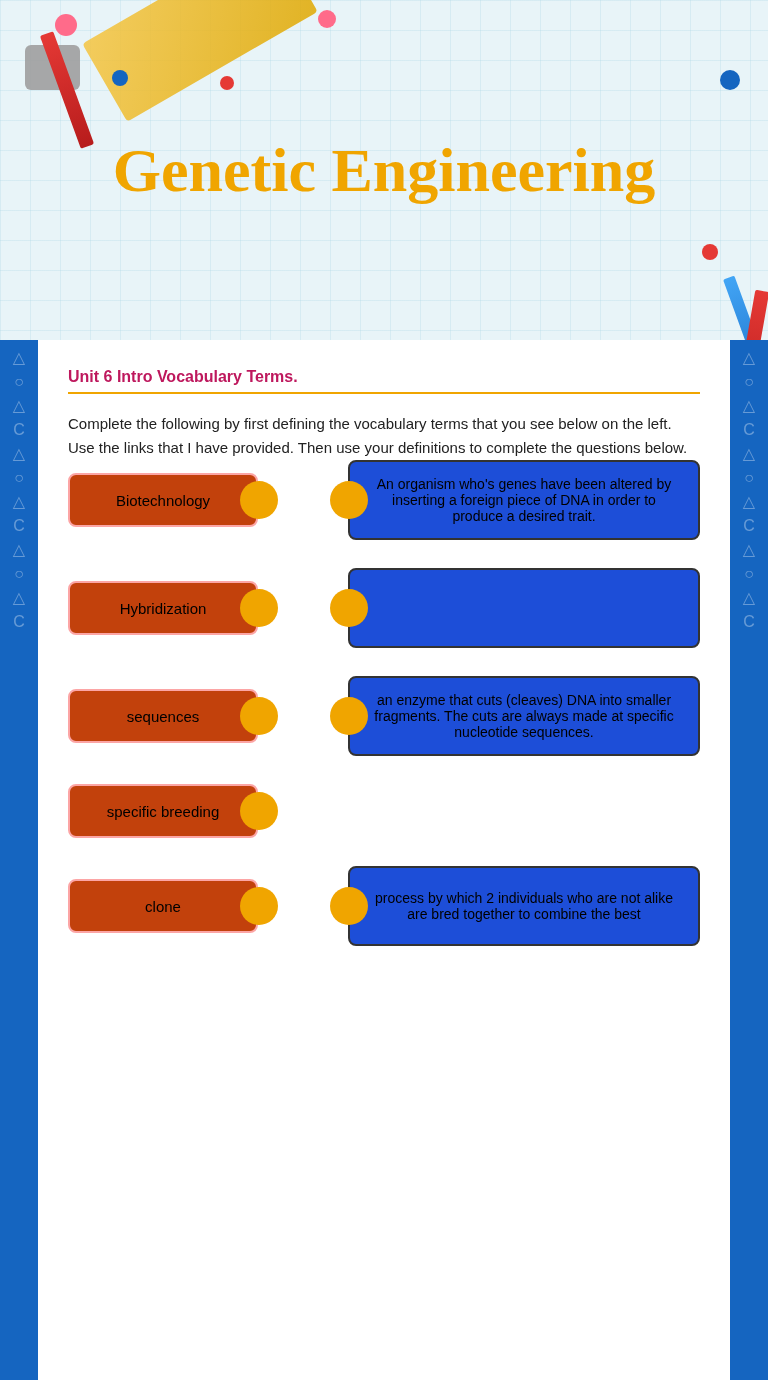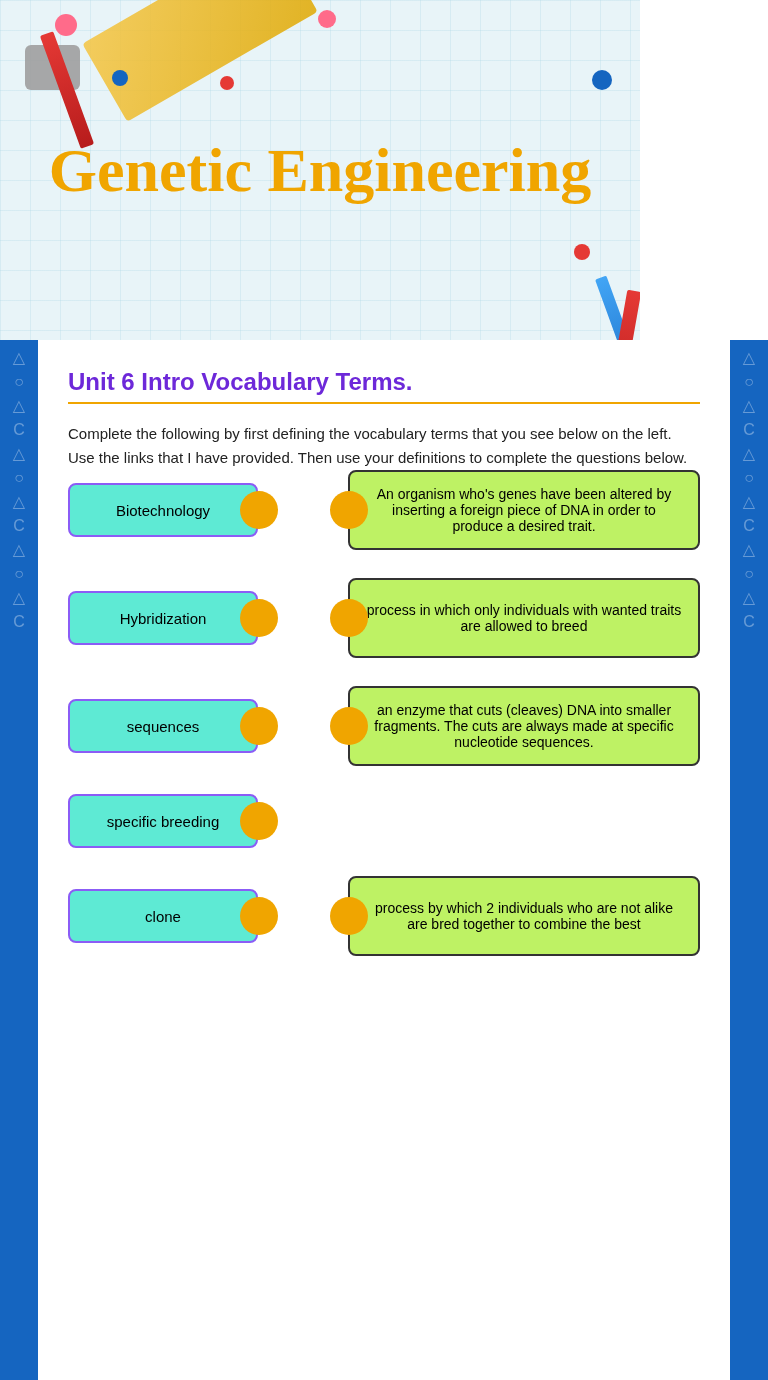--- a/index.html
+++ b/index.html
@@ -6,21 +6,21 @@
     body {
       width: 768px;
       min-height: 1380px;
       font-family: Arial, sans-serif;
       background: #fff;
       overflow-x: hidden;
     }
 
     
     .header {
-      width: 640px;
+      width: 768px;
       height: 340px;
       background: #e8f4f8;
       background-image:
         linear-gradient(rgba(173, 216, 230, 0.3) 1px, transparent 1px),
         linear-gradient(90deg, rgba(173, 216, 230, 0.3) 1px, transparent 1px);
       background-size: 30px 30px;
       position: relative;
       overflow: hidden;
       display: flex;
       align-items: center;
@@ -132,22 +132,22 @@
     }
 
     
     .main-content {
       background: #fff;
       margin: 0 38px;
       padding: 28px 30px;
       min-height: 1040px;
     }
     .section-title {
-      font-size: 24px;
-      color: #6d28d9;
+      font-size: 16px;
+      color: #be185d;
       font-weight: bold;
       border-bottom: 2px solid #f0a500;
       padding-bottom: 6px;
       margin-bottom: 18px;
     }
     .instructions {
       font-size: 15px;
       color: #222;
       line-height: 1.6;
     }
@@ -155,29 +155,29 @@
     
     .match-row {
       display: flex;
       align-items: center;
       margin-bottom: 28px;
       position: relative;
     }
     .term-box {
       width: 190px;
       min-height: 54px;
-      border: 2px solid #8b5cf6;
+      border: 2px solid #fca5a5;
       border-radius: 8px;
       display: flex;
       align-items: center;
       justify-content: center;
       padding: 8px 12px;
       font-size: 15px;
       text-align: center;
-      background: #5eead4;
+      background: #c2410c;
       position: relative;
     }
     .term-dot {
       position: absolute;
       right: -22px;
       top: 50%;
       transform: translateY(-50%);
       width: 38px;
       height: 38px;
       background: #f0a500;
@@ -199,21 +199,21 @@
       flex: 1;
       min-height: 80px;
       border: 2px solid #333;
       border-radius: 8px;
       display: flex;
       align-items: center;
       justify-content: center;
       padding: 12px 16px;
       font-size: 14px;
       text-align: center;
-      background: #bef264;
+      background: #1d4ed8;
       position: relative;
       margin-left: 30px;
     }
   </style>
 </head>
 <body>
 
 <div class="header">
 
   <div class="deco-ruler"></div>
@@ -280,21 +280,20 @@
     </div>
   </div>
       <div class="match-row">
     <div class="term-box">
       <span>Hybridization</span>
       <div class="term-dot"></div>
     </div>
     <div style="width:60px;"></div>
     <div class="def-box">
       <div class="def-dot"></div>
-      <span>process in which only individuals with wanted traits are allowed to breed</span>
     </div>
   </div>
       <div class="match-row">
     <div class="term-box">
       <span>sequences</span>
       <div class="term-dot"></div>
     </div>
     <div style="width:60px;"></div>
     <div class="def-box">
       <div class="def-dot"></div>

